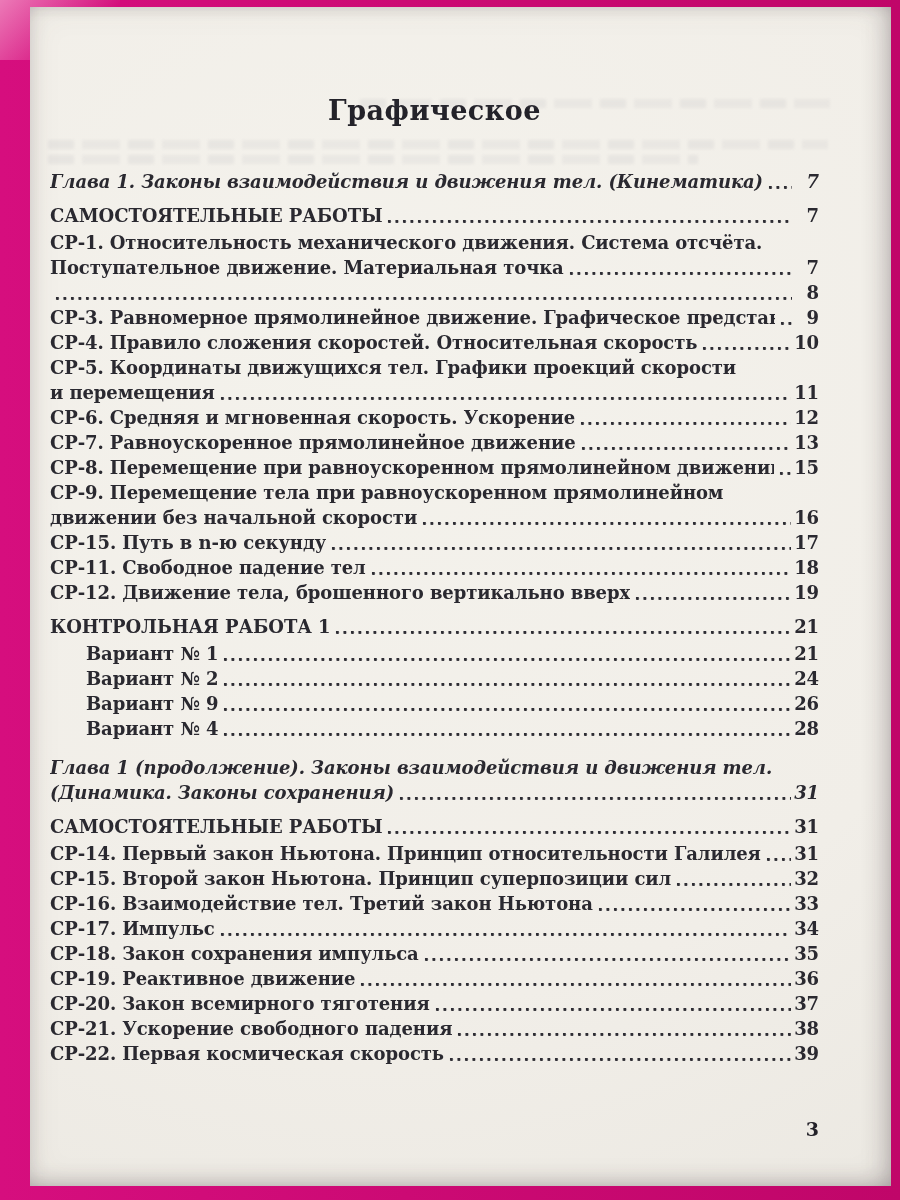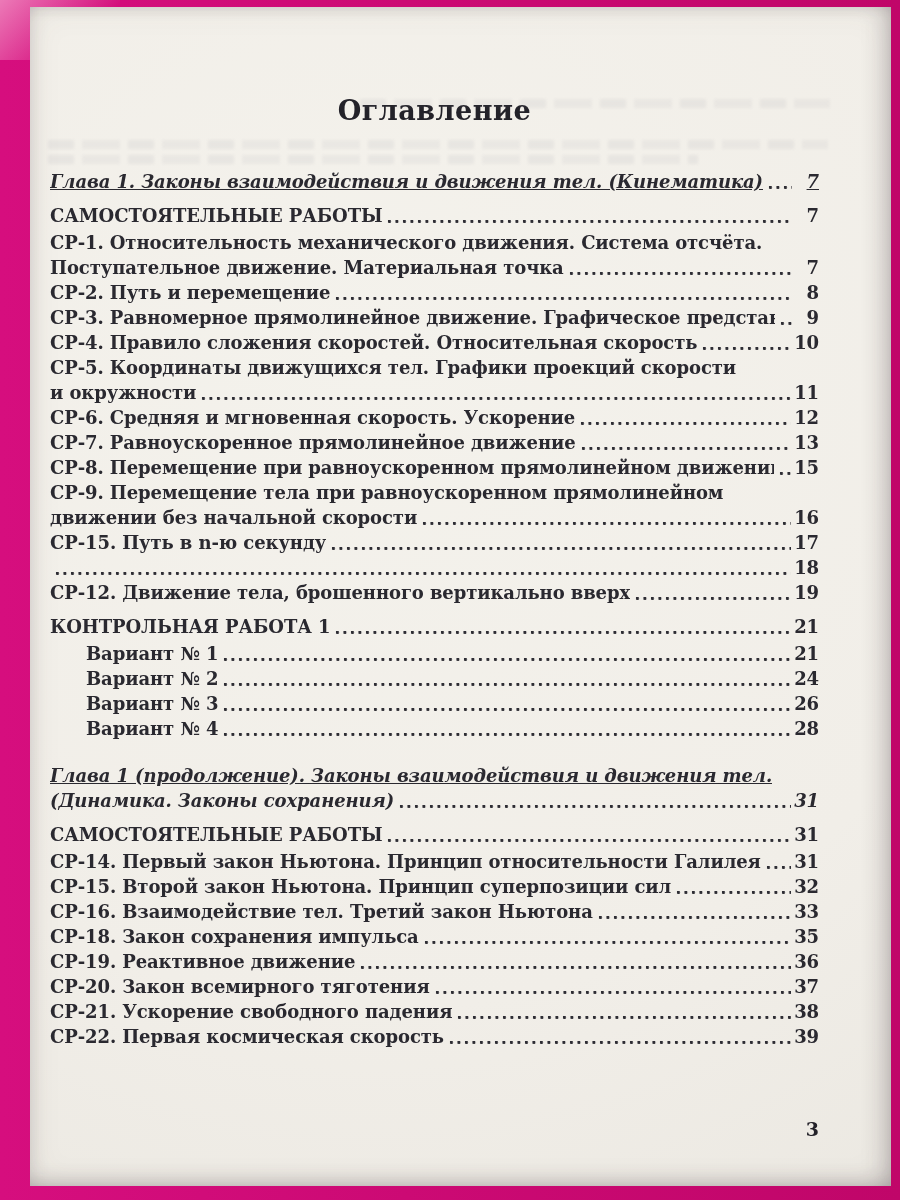--- a/index.html
+++ b/index.html
@@ -54,78 +54,77 @@
   }
   .rtext { flex: 0 1 auto; white-space: nowrap; overflow: hidden; }
   .dots {
     flex: 1 1 auto; min-width: 12px; align-self: flex-end;
     height: 5px; margin: 0 3px 4px 5px;
     background-image: radial-gradient(circle at 2.4px 2.4px, #2e2d34 1.35px, rgba(0,0,0,0) 1.9px);
     background-size: 7.5px 5px; background-repeat: repeat-x;
     background-position: left bottom;
   }
   .pnum { flex: 0 0 auto; min-width: 24px; text-align: right; }
-  .r-chapter { margin-top: 22px; font-style: italic; text-decoration: underline; }
+  .r-chapter { margin-top: 14px; font-style: italic; }
   .r-chapter-cont { font-style: italic; }
   .r-section { margin-top: 9px; margin-bottom: 2px; }
   .r-variant { padding-left: 36px; }
   .folio {
     position: absolute; right: 72px; bottom: 46px;
     font-size: 19px; font-weight: 700; color: #232229;
   }
 </style>
 </head>
 <body style="--cover: #cc0a74; --paper: #f1eee8; --ink: #2a2930;">
 
 <div class="screen">
   <div class="corner-lift"></div>
   <div class="paper">
     <div class="ghost g1"></div>
     <div class="ghost g2"></div>
     <div class="ghost g3"></div>
-    <h1 class="title">Оглавление</h1>
+    <h1 class="title">Графическое</h1>
     <div class="toc">
         <div class="row r-chapter">
           <span class="rtext">Глава 1. Законы взаимодействия и движения тел. (Кинематика)</span>
           <span class="dots"></span>
           <span class="pnum">7</span>
         </div>
         <div class="row r-section">
           <span class="rtext">САМОСТОЯТЕЛЬНЫЕ РАБОТЫ</span>
           <span class="dots"></span>
           <span class="pnum">7</span>
         </div>
         <div class="row r-item">
           <span class="rtext">СР-1. Относительность механического движения. Система отсчёта.</span>
         </div>
         <div class="row r-item-cont">
           <span class="rtext">Поступательное движение. Материальная точка</span>
           <span class="dots"></span>
           <span class="pnum">7</span>
         </div>
         <div class="row r-item">
-          <span class="rtext">СР-2. Путь и перемещение</span>
           <span class="dots"></span>
           <span class="pnum">8</span>
         </div>
         <div class="row r-item">
           <span class="rtext">СР-3. Равномерное прямолинейное движение. Графическое представление</span>
           <span class="dots"></span>
           <span class="pnum">9</span>
         </div>
         <div class="row r-item">
           <span class="rtext">СР-4. Правило сложения скоростей. Относительная скорость</span>
           <span class="dots"></span>
           <span class="pnum">10</span>
         </div>
         <div class="row r-item">
           <span class="rtext">СР-5. Координаты движущихся тел. Графики проекций скорости</span>
         </div>
         <div class="row r-item-cont">
-          <span class="rtext">и окружности</span>
+          <span class="rtext">и перемещения</span>
           <span class="dots"></span>
           <span class="pnum">11</span>
         </div>
         <div class="row r-item">
           <span class="rtext">СР-6. Средняя и мгновенная скорость.  Ускорение</span>
           <span class="dots"></span>
           <span class="pnum">12</span>
         </div>
         <div class="row r-item">
           <span class="rtext">СР-7. Равноускоренное прямолинейное  движение</span>
@@ -144,20 +143,21 @@
           <span class="rtext">движении без начальной скорости</span>
           <span class="dots"></span>
           <span class="pnum">16</span>
         </div>
         <div class="row r-item">
           <span class="rtext">СР-15. Путь в n-ю секунду</span>
           <span class="dots"></span>
           <span class="pnum">17</span>
         </div>
         <div class="row r-item">
+          <span class="rtext">СР-11. Свободное падение тел</span>
           <span class="dots"></span>
           <span class="pnum">18</span>
         </div>
         <div class="row r-item">
           <span class="rtext">СР-12. Движение тела, брошенного вертикально вверх</span>
           <span class="dots"></span>
           <span class="pnum">19</span>
         </div>
         <div class="row r-section">
           <span class="rtext">КОНТРОЛЬНАЯ РАБОТА 1</span>
@@ -168,21 +168,21 @@
           <span class="rtext">Вариант № 1</span>
           <span class="dots"></span>
           <span class="pnum">21</span>
         </div>
         <div class="row r-variant">
           <span class="rtext">Вариант № 2</span>
           <span class="dots"></span>
           <span class="pnum">24</span>
         </div>
         <div class="row r-variant">
-          <span class="rtext">Вариант № 3</span>
+          <span class="rtext">Вариант № 9</span>
           <span class="dots"></span>
           <span class="pnum">26</span>
         </div>
         <div class="row r-variant">
           <span class="rtext">Вариант № 4</span>
           <span class="dots"></span>
           <span class="pnum">28</span>
         </div>
         <div class="row r-chapter">
           <span class="rtext">Глава 1 (продолжение). Законы взаимодействия и движения тел.</span>
@@ -204,20 +204,25 @@
         </div>
         <div class="row r-item">
           <span class="rtext">СР-15. Второй закон Ньютона. Принцип суперпозиции сил</span>
           <span class="dots"></span>
           <span class="pnum">32</span>
         </div>
         <div class="row r-item">
           <span class="rtext">СР-16. Взаимодействие тел. Третий закон Ньютона</span>
           <span class="dots"></span>
           <span class="pnum">33</span>
+        </div>
+        <div class="row r-item">
+          <span class="rtext">СР-17. Импульс</span>
+          <span class="dots"></span>
+          <span class="pnum">34</span>
         </div>
         <div class="row r-item">
           <span class="rtext">СР-18. Закон сохранения импульса</span>
           <span class="dots"></span>
           <span class="pnum">35</span>
         </div>
         <div class="row r-item">
           <span class="rtext">СР-19. Реактивное движение</span>
           <span class="dots"></span>
           <span class="pnum">36</span>

